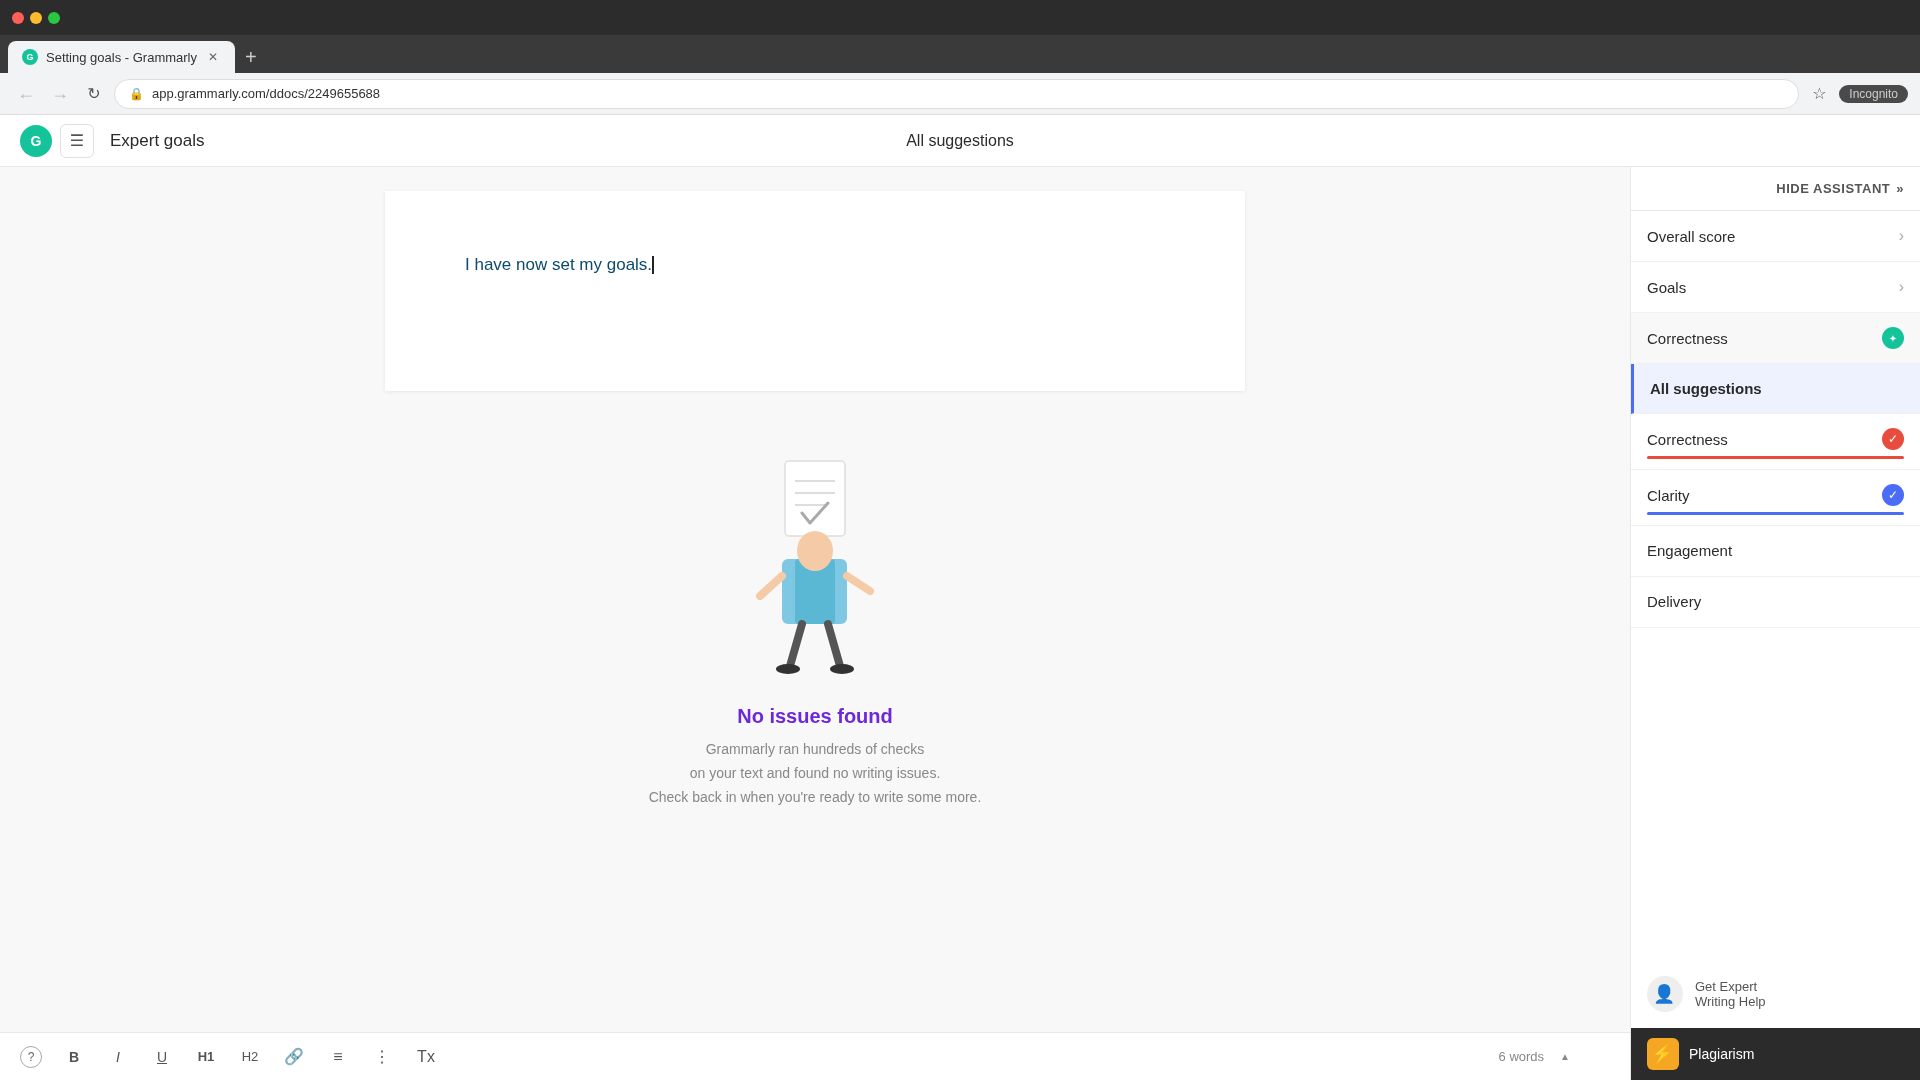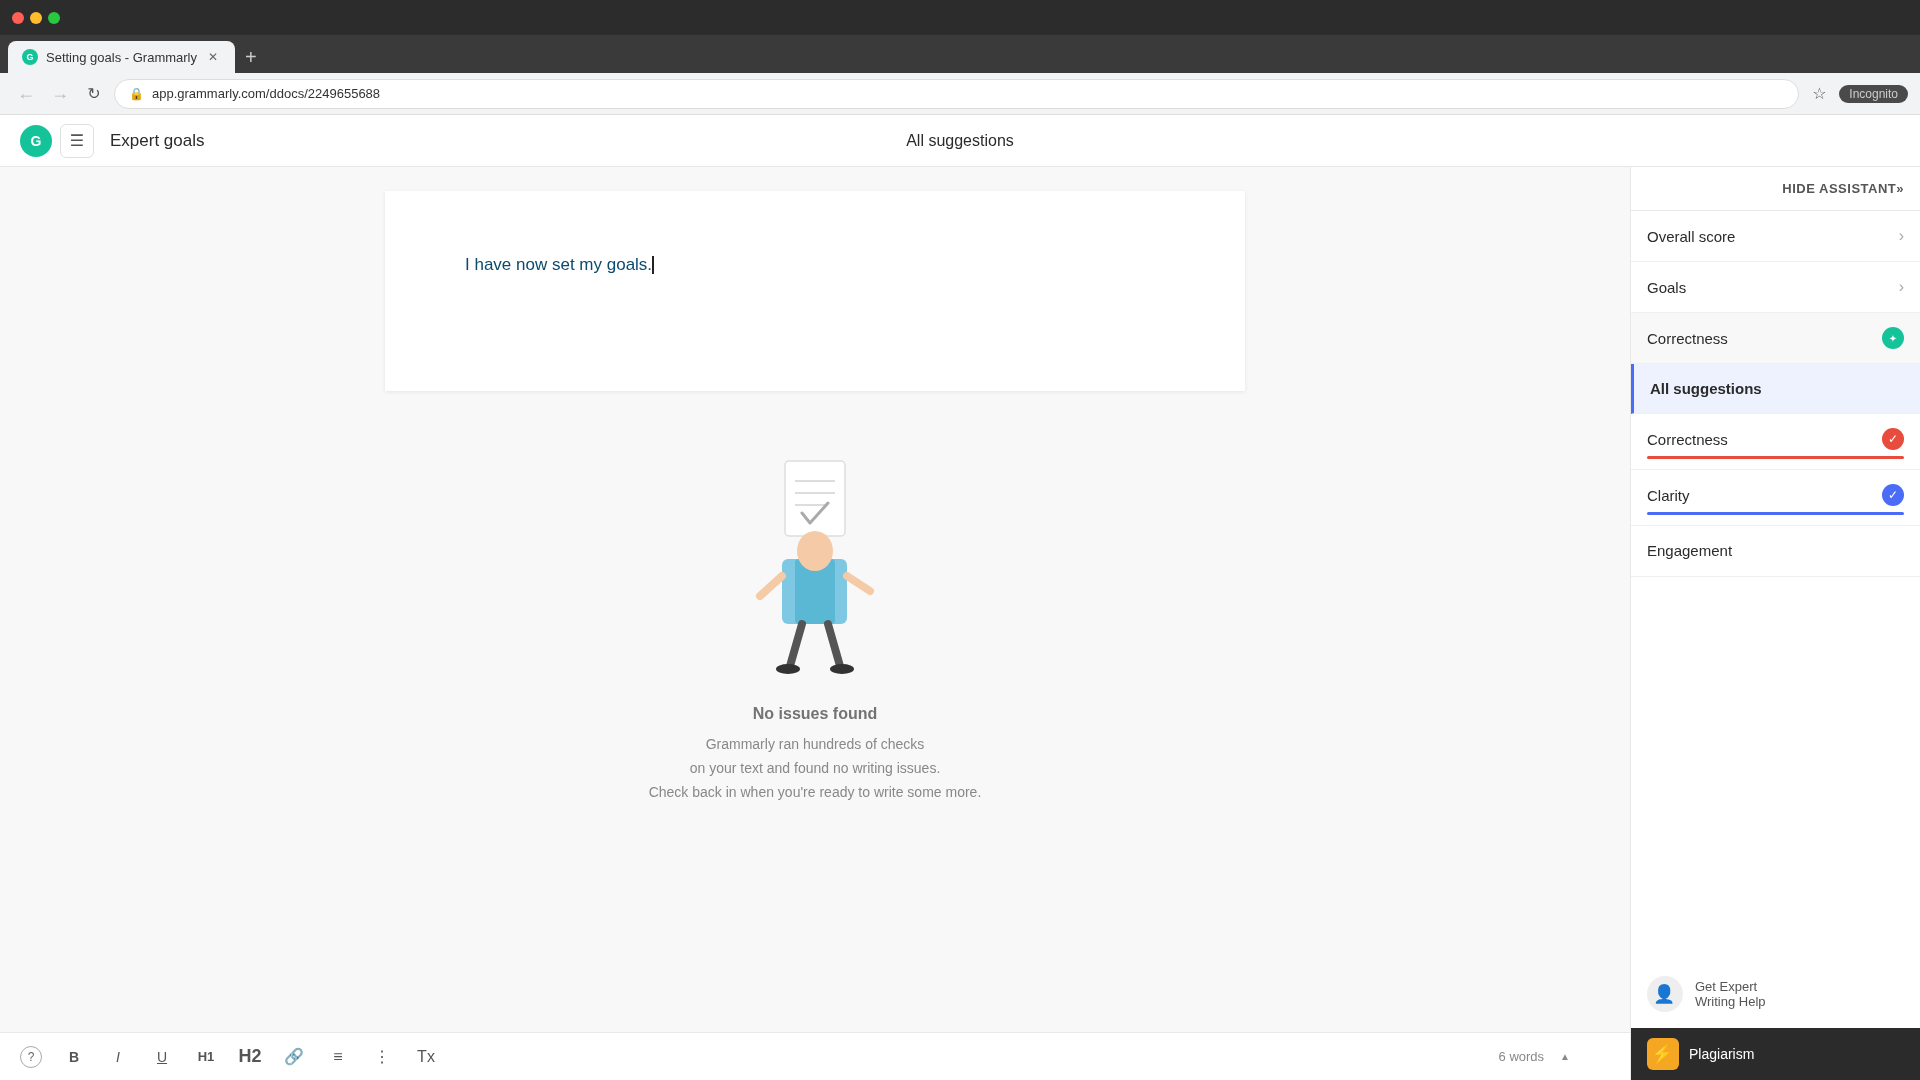--- a/index.html
+++ b/index.html
@@ -84,49 +84,49 @@
               <line x1="42" y1="125" x2="20" y2="145" stroke="#f5cba7" stroke-width="8" stroke-linecap="round"></line>
               <line x1="107" y1="125" x2="130" y2="140" stroke="#f5cba7" stroke-width="8" stroke-linecap="round"></line>
 
               <line x1="62" y1="173" x2="50" y2="215" stroke="#555" stroke-width="8" stroke-linecap="round"></line>
               <line x1="88" y1="173" x2="100" y2="215" stroke="#555" stroke-width="8" stroke-linecap="round"></line>
 
               <ellipse cx="48" cy="218" rx="12" ry="5" fill="#333"></ellipse>
               <ellipse cx="102" cy="218" rx="12" ry="5" fill="#333"></ellipse>
             </svg>
           </div>
-          <h3 style="font-size:16px;font-weight:600;color:#737373;margin-bottom:10px;">No issues found</h3>
+          <h3 style="font-size:20px;font-weight:600;color:#6d28d9;margin-bottom:10px;">No issues found</h3>
           <p style="font-size:14px;color:#888;text-align:center;line-height:1.7;">Grammarly ran hundreds of checks</p>
           <p style="font-size:14px;color:#888;text-align:left;line-height:1.7;">on your text and found no writing issues.</p>
           <p style="font-size:14px;color:#888;text-align:center;line-height:1.7;">Check back in when you're ready to write some more.</p>
         </div>
       </div>
     </div>
 
     <div style="background:#fff;height:48px;display:flex;align-items:center;padding:0 60px;gap:16px;border-top:1px solid #e8e8e8;position:relative;">
       <button style="position:absolute;left:20px;width:22px;height:22px;border-radius:50%;border:1.5px solid #aaa;display:flex;align-items:center;justify-content:center;font-size:12px;color:#666;cursor:pointer;background:none;">?</button>
       <button style="background:none;border:none;cursor:pointer;color:#555;font-size:14px;font-weight:bold;width:28px;height:28px;border-radius:4px;">B</button>
       <button style="background:none;border:none;cursor:pointer;color:#555;font-size:14px;font-style:italic;width:28px;height:28px;border-radius:4px;">I</button>
       <button style="background:none;border:none;cursor:pointer;color:#555;font-size:14px;text-decoration:underline;width:28px;height:28px;border-radius:4px;">U</button>
       <button style="background:none;border:none;cursor:pointer;color:#555;font-size:13px;font-weight:bold;width:28px;height:28px;border-radius:4px;">H1</button>
-      <button style="background:none;border:none;cursor:pointer;color:#555;font-size:18px;font-weight:bold;width:28px;height:28px;border-radius:4px;">H2</button>
+      <button style="background:none;border:none;cursor:pointer;color:#555;font-size:13px;font-weight:normal;width:28px;height:28px;border-radius:4px;">H2</button>
       <button style="background:none;border:none;cursor:pointer;color:#555;font-size:16px;width:28px;height:28px;border-radius:4px;">🔗</button>
       <button style="background:none;border:none;cursor:pointer;color:#555;font-size:16px;width:28px;height:28px;border-radius:4px;">≡</button>
       <button style="background:none;border:none;cursor:pointer;color:#555;font-size:16px;width:28px;height:28px;border-radius:4px;">⋮</button>
       <button style="background:none;border:none;cursor:pointer;color:#555;font-size:16px;width:28px;height:28px;border-radius:4px;">Tx</button>
       <div style="margin-left:auto;font-size:13px;color:#888;cursor:pointer;display:flex;align-items:center;gap:16px;">
         <span>6 words</span>
         <span style="font-size:10px;">▲</span>
       </div>
     </div>
   </div>
 
   <div style="width:290px;background:#fff;border-left:1px solid #e8e8e8;display:flex;flex-direction:column;overflow-y:auto;position:relative;flex-shrink:0;">
 
-    <div style="display:flex;align-items:center;padding:14px 16px;border-bottom:1px solid #e8e8e8;cursor:pointer;font-size:13px;font-weight:600;color:#555;justify-content:flex-end;letter-spacing:0.5px;">
+    <div style="display:flex;align-items:center;gap:6px;padding:14px 16px;border-bottom:1px solid #e8e8e8;cursor:pointer;font-size:13px;font-weight:600;color:#555;justify-content:flex-end;letter-spacing:0.5px;">
       <span>HIDE ASSISTANT</span>
       <span style="font-size:13px;">»</span>
     </div>
 
     <div style="padding:16px;border-bottom:1px solid #f0f0f0;display:flex;align-items:center;justify-content:space-between;cursor:pointer;">
       <span style="font-size:15px;color:#2b2b2b;">Overall score</span>
       <span style="color:#aaa;font-size:16px;">›</span>
     </div>
 
     <div style="padding:16px;border-bottom:1px solid #f0f0f0;display:flex;align-items:center;justify-content:space-between;cursor:pointer;">
@@ -156,20 +156,23 @@
         <span style="font-size:15px;color:#2b2b2b;">Clarity</span>
         <div style="width:22px;height:22px;border-radius:50%;background:#4a6cf7;display:flex;align-items:center;justify-content:center;color:white;font-size:12px;">✓</div>
       </div>
       <div style="height:3px;background:#4a6cf7;border-radius:2px;width:100%;"></div>
     </div>
 
     <div style="padding:16px;border-bottom:1px solid #f0f0f0;cursor:pointer;">
       <span style="font-size:15px;color:#2b2b2b;">Engagement</span>
     </div>
 
+    <div style="padding:16px;border-bottom:1px solid #f0f0f0;cursor:pointer;">
+      <span style="font-size:15px;color:#2b2b2b;">Delivery</span>
+    </div>
 
     <div style="padding:16px;display:flex;align-items:center;gap:12px;cursor:pointer;margin-top:auto;">
       <div style="width:36px;height:36px;border-radius:50%;background:#eee;display:flex;align-items:center;justify-content:center;font-size:18px;color:#555;flex-shrink:0;">👤</div>
       <span style="font-size:13px;color:#555;font-weight:500;white-space:pre-line;">Get Expert
 Writing Help</span>
     </div>
 
     <div style="background:#2b2b2b;height:52px;display:flex;align-items:center;padding:0 16px;gap:10px;cursor:pointer;flex-shrink:0;">
       <div style="width:32px;height:32px;background:#f5a623;border-radius:6px;display:flex;align-items:center;justify-content:center;font-size:18px;color:white;">⚡</div>
       <span style="color:#fff;font-size:14px;font-weight:500;">Plagiarism</span>

